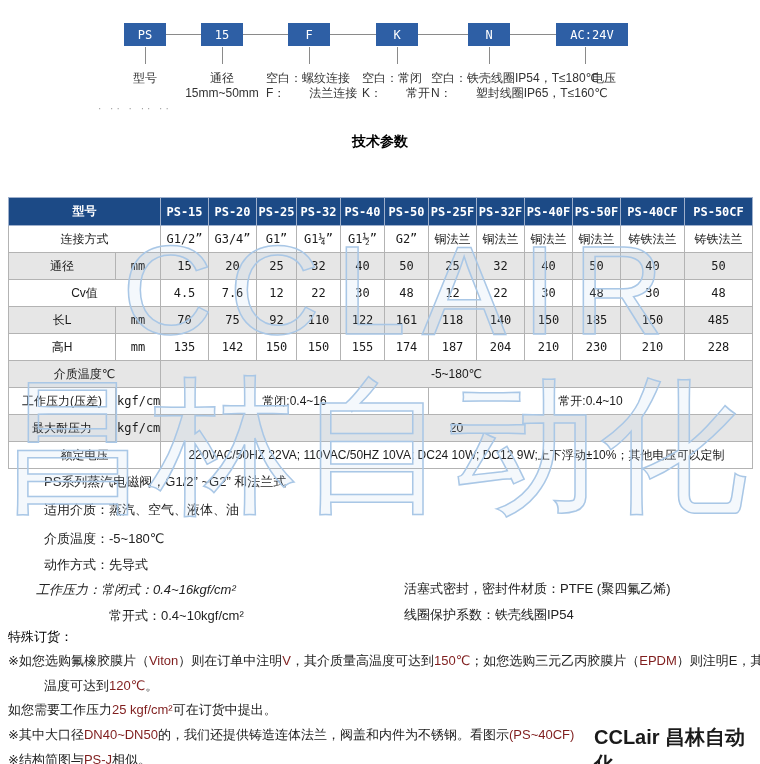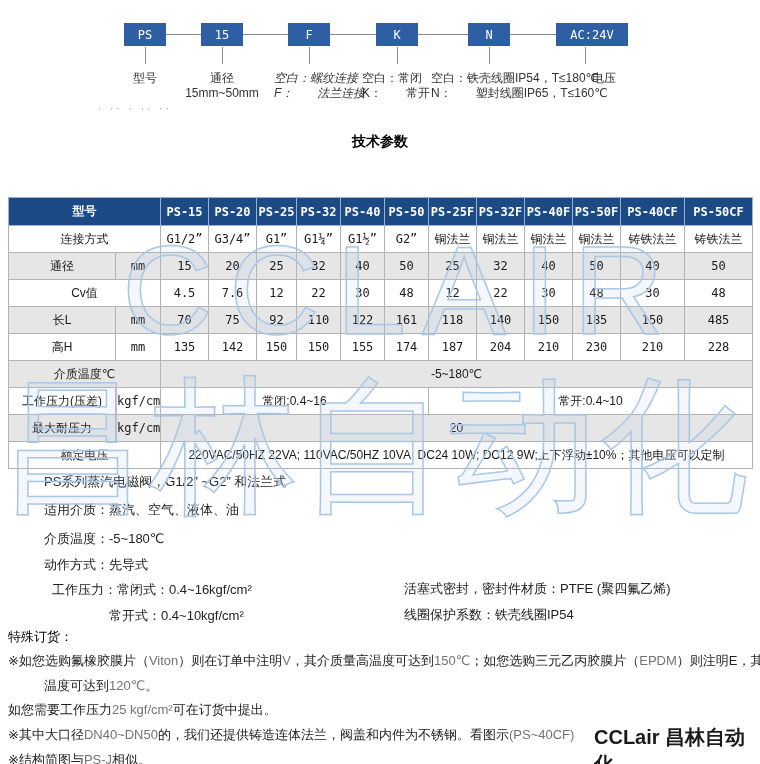--- a/index.html
+++ b/index.html
@@ -32,21 +32,21 @@
   .wm{position:absolute;pointer-events:none;user-select:none;white-space:nowrap;z-index:6;
       color:rgba(172,202,232,0.13);-webkit-text-stroke:1.5px #a9c7e6;
       font-family:"Liberation Sans",sans-serif;}
   #wm1{top:218px;left:122px;font-size:126px;letter-spacing:16px;}
   #wm2{top:348px;left:0px;font-size:148px;letter-spacing:2px;}
   
   .spec-line{position:absolute;font-size:13px;color:#222;white-space:nowrap;margin-left:36px;}
   
   #special-heading{position:absolute;left:8px;top:628px;font-size:13px;font-weight:normal;color:#000;}
   .sp-line{position:absolute;left:8px;font-size:13px;color:#222;white-space:nowrap;}
-  .hl{color:#737373;}
+  .hl{color:#7f1d1d;}
   
   #footer-logo{position:absolute;left:594px;top:724px;font-size:20px;font-weight:600;color:#1a1a1a;}
 </style>
 </head>
 <body>
 
 <div id="page">
 
   <div>
     <div class="mbox" style="left:124px;width:42px;">PS</div>
@@ -67,21 +67,21 @@
     <div class="vline" style="left:309px;"></div>
     <div class="vline" style="left:397px;"></div>
     <div class="vline" style="left:489px;"></div>
     <div class="vline" style="left:585px;"></div>
 
     <div class="dlabel center" style="left:121px;top:71px;width:48px;">型号</div>
     <div class="dlabel center" style="left:172px;top:71px;width:100px;">
       <div>通径</div>
       <div>15mm~50mm</div>
     </div>
-    <div class="dlabel" style="left:274px;top:71px;font-style:italic;">
+    <div class="dlabel" style="left:266px;top:71px;">
       <div>空白：螺纹连接</div>
       <div>F：　　法兰连接</div>
     </div>
     <div class="dlabel" style="left:362px;top:71px;">
       <div>空白：常闭</div>
       <div>K：　　常开</div>
     </div>
     <div class="dlabel" style="left:431px;top:71px;">
       <div>空白：铁壳线圈IP54，T≤180℃</div>
       <div>N：　　塑封线圈IP65，T≤160℃</div>
@@ -227,21 +227,21 @@
       </tbody>
     </table>
 
   <div class="wm" id="wm1">CCLAIR</div>
   <div class="wm" id="wm2">昌林自动化</div>
 
   <div class="spec-line" style="left:8px;top:473px;">PS系列蒸汽电磁阀，G1/2” ~G2” 和法兰式</div>
   <div class="spec-line" style="left:8px;top:501px;">适用介质：蒸汽、空气、液体、油</div>
   <div class="spec-line" style="left:8px;top:530px;">介质温度：-5~180℃</div>
   <div class="spec-line" style="left:8px;top:556px;">动作方式：先导式</div>
-  <div class="spec-line" style="left:16px;top:581px;">工作压力：常闭式：0.4~16kgf/cm²</div>
+  <div class="spec-line" style="left:0;top:581px;font-style:italic;">工作压力：常闭式：0.4~16kgf/cm²</div>
   <div class="spec-line" style="left:8px;top:607px;">　　　　　常开式：0.4~10kgf/cm²</div>
 
   <div class="spec-line" style="left:368px;top:580px;">活塞式密封，密封件材质：PTFE (聚四氟乙烯)</div>
   <div class="spec-line" style="left:368px;top:606px;">线圈保护系数：铁壳线圈IP54</div>
 
   <div id="special-heading">特殊订货：</div>
   <div class="sp-line" style="top:652px;"><span>※如您选购氟橡胶膜片（</span><span class="hl">Viton</span><span>）则在订单中注明</span><span class="hl">V</span><span>，其介质量高温度可达到</span><span class="hl">150℃</span><span>；如您选购三元乙丙胶膜片（</span><span class="hl">EPDM</span><span>）则注明E，其介质最高</span></div>
   <div class="sp-line" style="top:677px;margin-left:36px;"><span>温度可达到</span><span class="hl">120℃</span><span>。</span></div>
   <div class="sp-line" style="top:701px;"><span>如您需要工作压力</span><span class="hl">25 kgf/cm²</span><span>可在订货中提出。</span></div>
   <div class="sp-line" style="top:726px;"><span>※其中大口径</span><span class="hl">DN40~DN50</span><span>的，我们还提供铸造连体法兰，阀盖和内件为不锈钢。看图示</span><span class="hl">(PS~40CF)</span></div>

